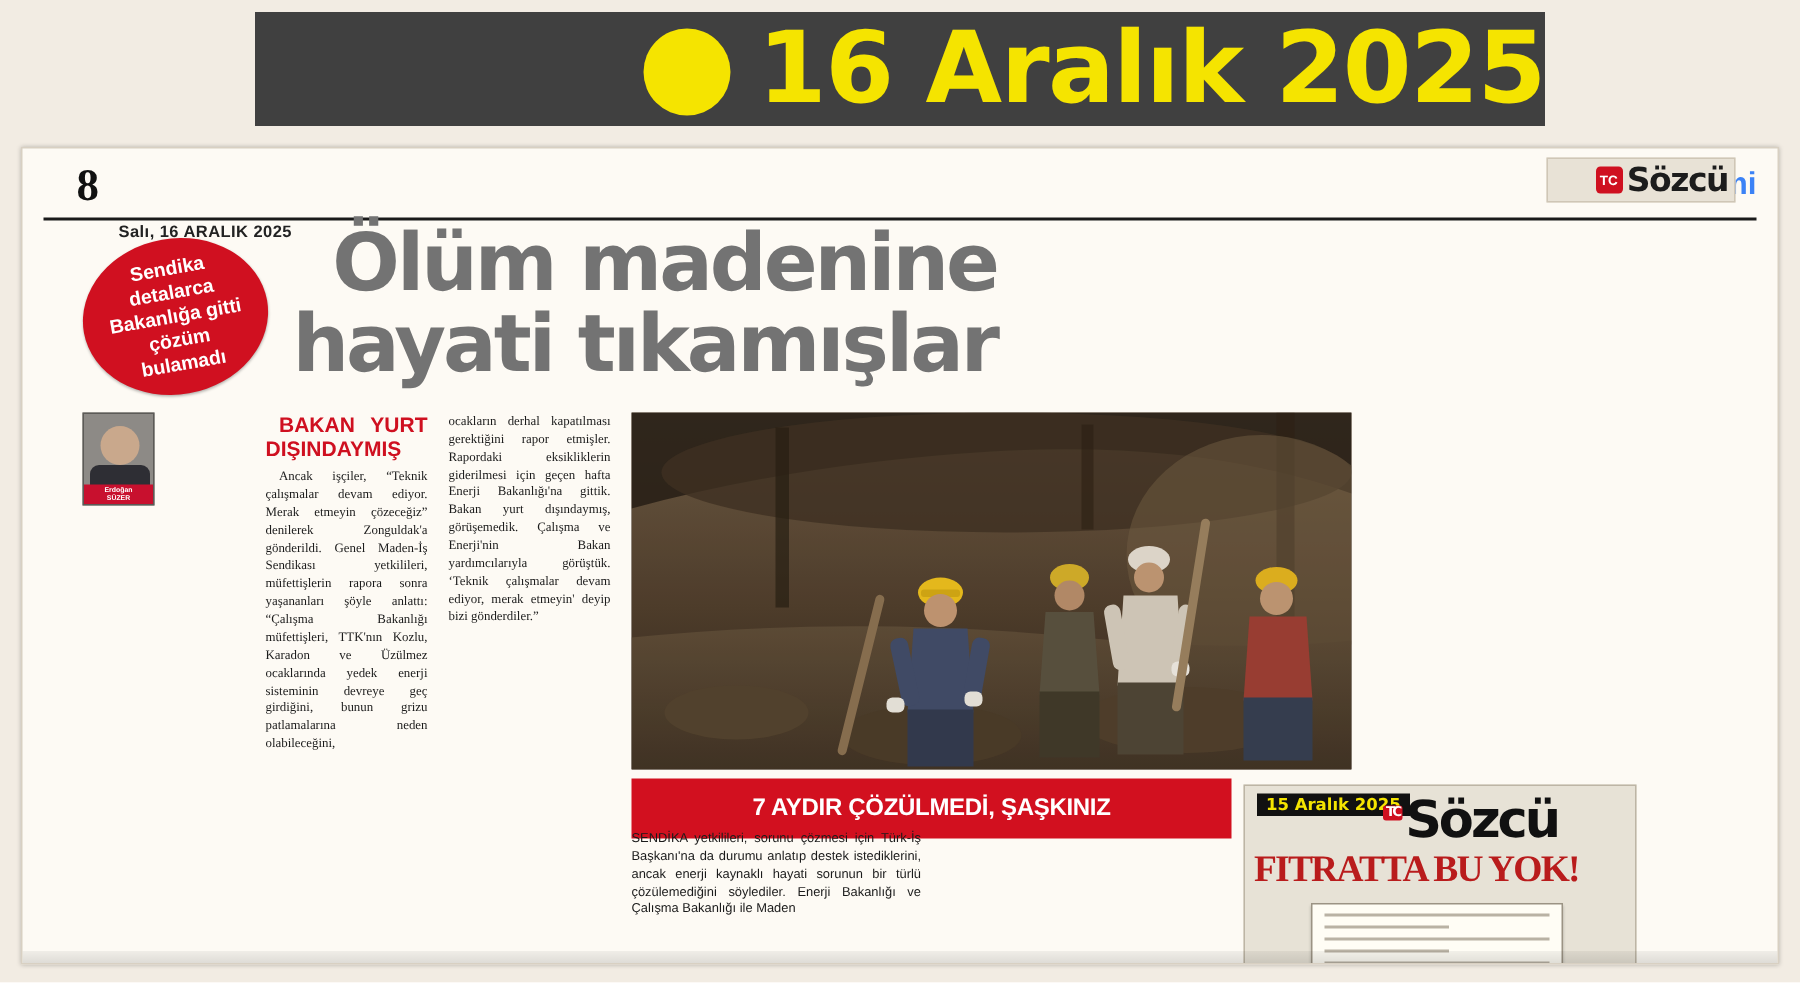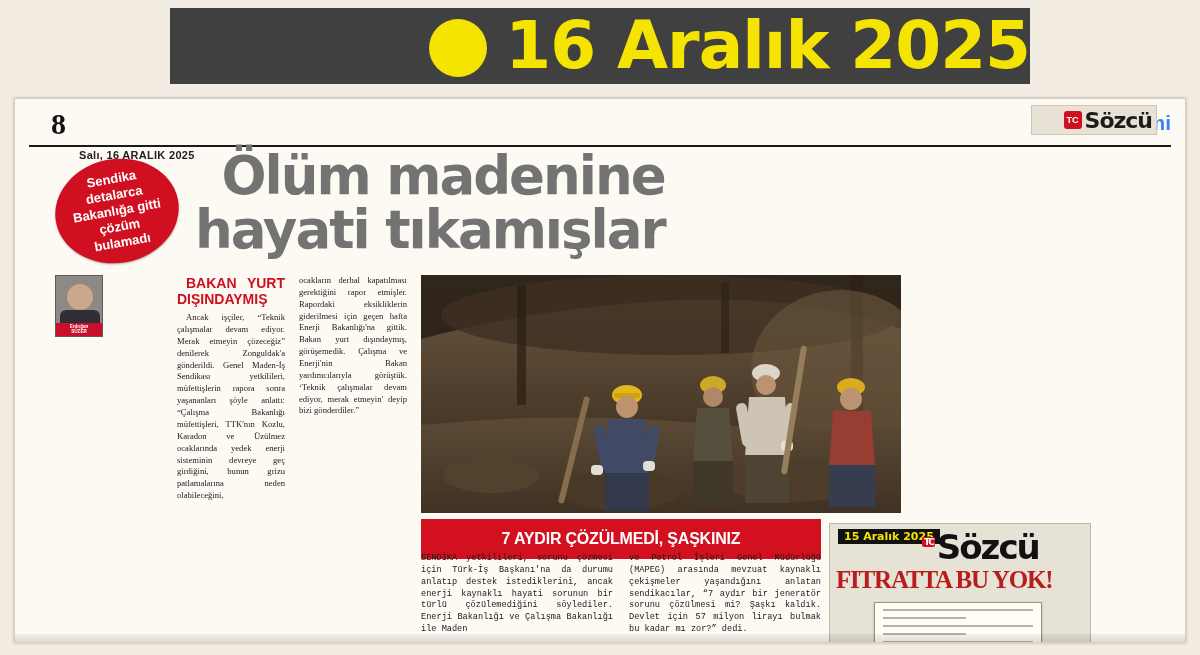--- a/index.html
+++ b/index.html
@@ -221,21 +221,21 @@
     font-weight: bold;
     font-size: 16px;
     letter-spacing: -0.2px;
   }
   .ribbon-cols {
     position: absolute;
     left: 392px; top: 278px;
     width: 400px;
     display: flex;
     gap: 16px;
-    font-family: Liberation Mono, monospace;
+    font-family: Liberation Sans, sans-serif;
     font-size: 8.6px;
     line-height: 1.38;
     text-align: justify;
     color: #1b1b1b;
   }
   .ribbon-cols div { width: 193px; }
   .ribbon-cols p { margin: 0 0 5px 0; text-indent: 9px; }
   .ribbon-cols p.first { text-indent: 0; }
 
   
@@ -418,23 +418,20 @@
           <rect x="0" y="0" width="480" height="238" fill="#6b5233" opacity="0.10"></rect>
         </svg>
       </div>
 
       <div class="ribbon">7 AYDIR ÇÖZÜLMEDİ, ŞAŞKINIZ</div>
 
       <div class="ribbon-cols">
         <div>
           <p class="first">SENDİKA yetkilileri, sorunu çözmesi için Türk-İş Başkanı'na da durumu anlatıp destek istediklerini, ancak enerji kaynaklı hayati sorunun bir türlü çözülemediğini söylediler. Enerji Bakanlığı ve Çalışma Bakanlığı ile Maden</p>
         </div>
-        <div>
-          <p class="first">ve Petrol İşleri Genel Müdürlüğü (MAPEG) arasında mevzuat kaynaklı çekişmeler yaşandığını anlatan sendikacılar, “7 aydır bir jeneratör sorunu çözülmesi mi? Şaşkı kaldık. Devlet için 57 milyon lirayı bulmak bu kadar mı zor?” dedi.</p>
-        </div>
       </div>
 
       <div class="frontpage">
         <div class="fp-datebar">15 Aralık 2025</div>
         <div class="fp-logo">
           <span class="tc">TC</span><span>Sözcü</span>
         </div>
         <div class="fp-headline">FITRATTA BU YOK!</div>
         <div class="fp-doc">
           <div class="line"></div>

